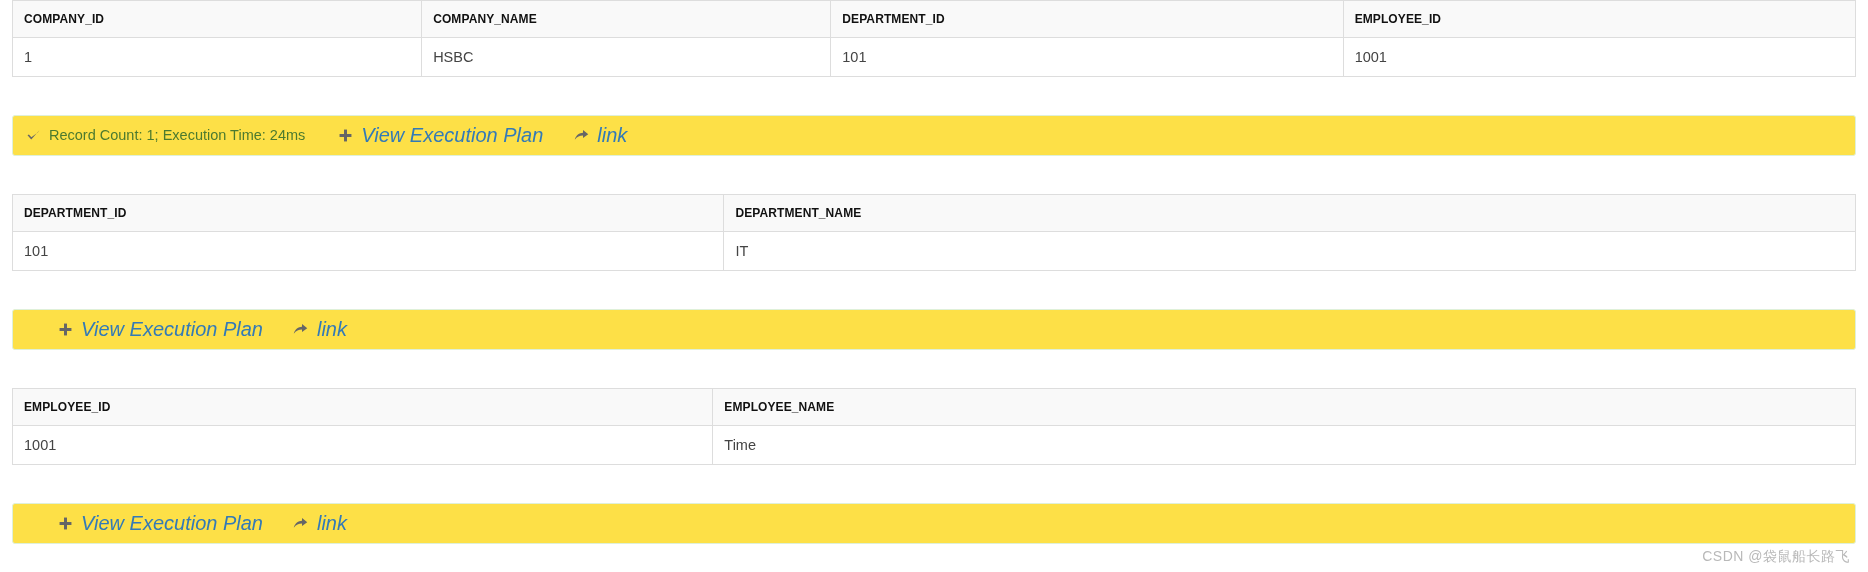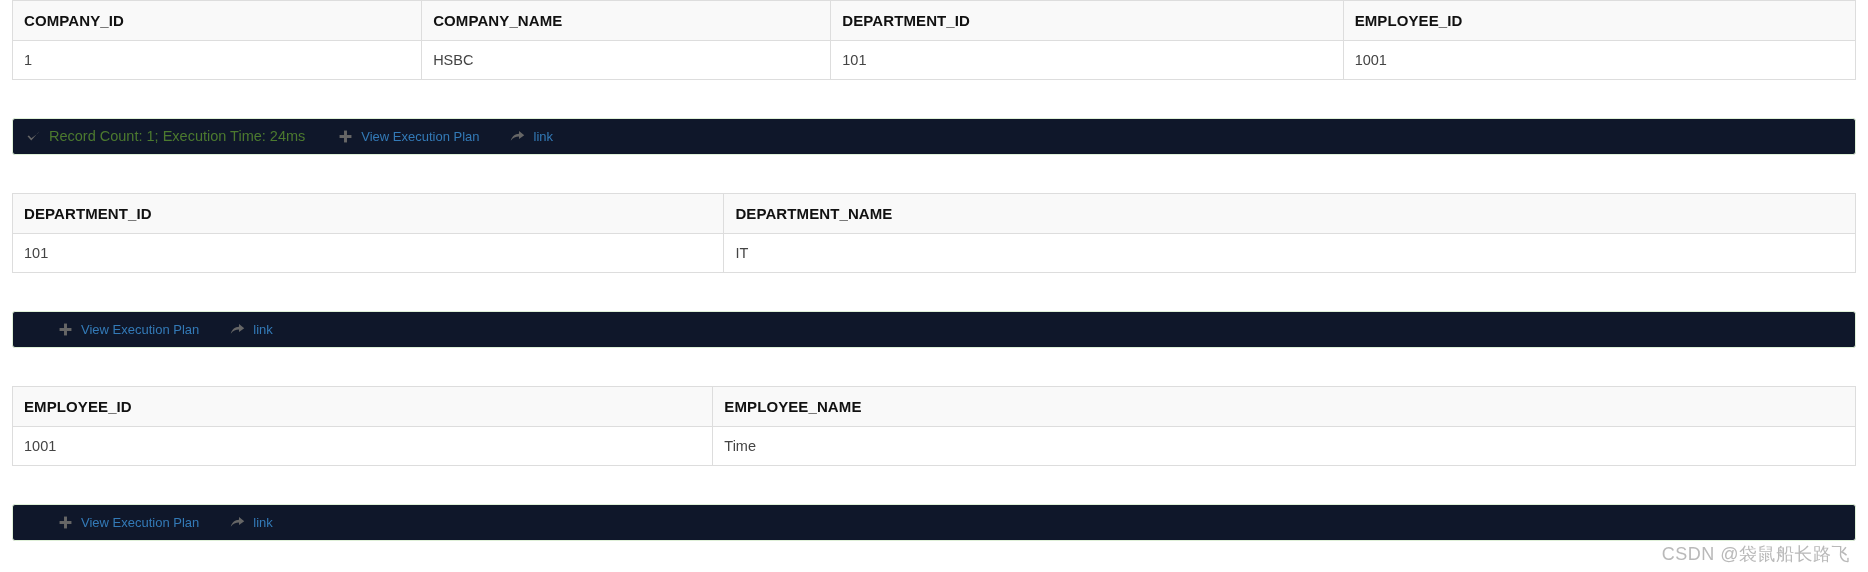--- a/index.html
+++ b/index.html
@@ -26,21 +26,21 @@
   table.result {
     width: 100%;
     border-collapse: collapse;
     border: 1px solid #dddddd;
     background: #ffffff;
     table-layout: fixed;
   }
   table.result thead th {
     background: #f9f9f9;
     color: #111111;
-    font-size: 15px;
+    font-size: 12px;
     font-weight: bold;
     text-align: left;
     padding: 11px 17px 11px 11px;
     border-right: 1px solid #dddddd;
     border-bottom: 1px solid #dddddd;
     white-space: nowrap;
     letter-spacing: 0.1px;
   }
   table.result thead th:last-child { border-right: none; }
   table.result tbody td {
@@ -51,21 +51,21 @@
     text-align: left;
     padding: 11px 10px 11px 11px;
     border-right: 1px solid #dddddd;
     border-bottom: none;
     white-space: nowrap;
   }
   table.result tbody td:last-child { border-right: none; }
 
   
   .status-bar {
-    background: #0f172a;
+    background: #fde047;
     border: 1px solid #dff0d8;
     border-radius: 3px;
     padding: 9px 12px 10px 12px;
     display: flex;
     align-items: center;
     font-size: 14.5px;
     line-height: 1;
   }
   .status-item {
     display: inline-flex;
@@ -82,37 +82,38 @@
     margin-right: 8px;
     flex: none;
   }
   .status-icon svg { display: block; }
   .status-text {
     color: #4c7a2f;
     font-size: 14.5px;
   }
   .status-link {
     color: #337ab7;
-    font-size: 13px;
+    font-size: 20px;
     text-decoration: none;
     cursor: pointer;
+    font-style: italic;
   }
   .gap-plan { margin-left: 32px; }
   .gap-link { margin-left: 30px; text-align: right; }
 
   
   .sp-after-table { height: 38px; }
   .sp-after-status { height: 38px; }
 
   
   .watermark {
     position: absolute;
     right: 18px;
     bottom: 6px;
-    font-size: 18px;
+    font-size: 14px;
     color: #b9b9b9;
     letter-spacing: 0.5px;
     white-space: nowrap;
     pointer-events: none;
   }
 </style>
 </head>
 <body>
 
 <div class="page">

